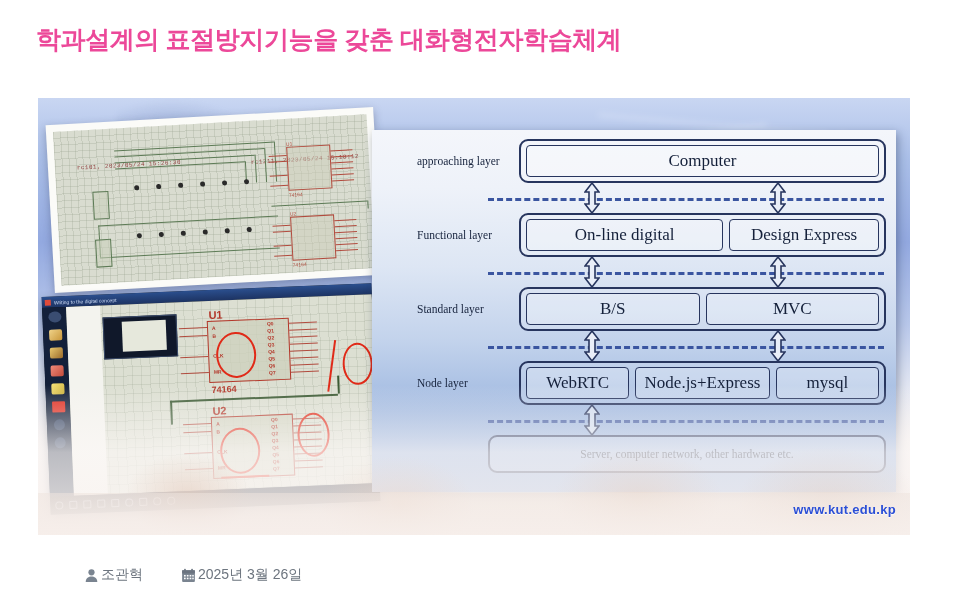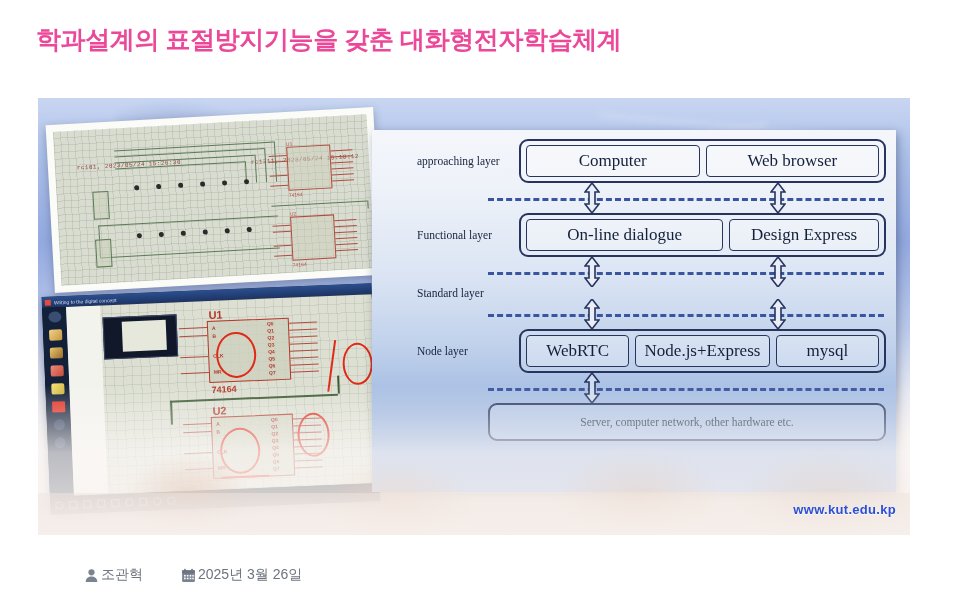--- a/index.html
+++ b/index.html
@@ -619,54 +619,57 @@
       <div class="status-icon"></div>
     </div>
   </div>
 
   <div id="architecture-panel">
 
     <div class="layer-row">
       <div class="layer-label">approaching layer</div>
       <div class="layer-outer">
         <div class="layer-box flex1">Computer</div>
-        <div class="layer-box flex1">Web browser</div>
       </div>
     </div>
 
     <div class="divider-row">
       <div class="divider-dash"></div>
       <svg class="double-arrow" style="left:202px;" viewBox="0 0 16 30">
         <polygon points="8,0 15,9 11,9 11,21 15,21 8,30 1,21 5,21 5,9 1,9" fill="#e9eef8" stroke="#27355e" stroke-width="1.6"></polygon>
       </svg>
       <svg class="double-arrow" style="left:388px;" viewBox="0 0 16 30">
         <polygon points="8,0 15,9 11,9 11,21 15,21 8,30 1,21 5,21 5,9 1,9" fill="#e9eef8" stroke="#27355e" stroke-width="1.6"></polygon>
       </svg>
     </div>
 
     <div class="layer-row">
       <div class="layer-label">Functional layer</div>
       <div class="layer-outer">
-        <div class="layer-box flex2">On-line dialogue</div>
+        <div class="layer-box flex2">On-line digital</div>
         <div class="layer-box flex1">Design Express</div>
       </div>
     </div>
 
     <div class="divider-row">
       <div class="divider-dash"></div>
       <svg class="double-arrow" style="left:202px;" viewBox="0 0 16 30">
         <polygon points="8,0 15,9 11,9 11,21 15,21 8,30 1,21 5,21 5,9 1,9" fill="#e9eef8" stroke="#27355e" stroke-width="1.6"></polygon>
       </svg>
       <svg class="double-arrow" style="left:388px;" viewBox="0 0 16 30">
         <polygon points="8,0 15,9 11,9 11,21 15,21 8,30 1,21 5,21 5,9 1,9" fill="#e9eef8" stroke="#27355e" stroke-width="1.6"></polygon>
       </svg>
     </div>
 
     <div class="layer-row">
       <div class="layer-label">Standard layer</div>
+      <div class="layer-outer">
+        <div class="layer-box flex1">B/S</div>
+        <div class="layer-box flex1">MVC</div>
+      </div>
     </div>
 
     <div class="divider-row">
       <div class="divider-dash"></div>
       <svg class="double-arrow" style="left:202px;" viewBox="0 0 16 30">
         <polygon points="8,0 15,9 11,9 11,21 15,21 8,30 1,21 5,21 5,9 1,9" fill="#e9eef8" stroke="#27355e" stroke-width="1.6"></polygon>
       </svg>
       <svg class="double-arrow" style="left:388px;" viewBox="0 0 16 30">
         <polygon points="8,0 15,9 11,9 11,21 15,21 8,30 1,21 5,21 5,9 1,9" fill="#e9eef8" stroke="#27355e" stroke-width="1.6"></polygon>
       </svg>

